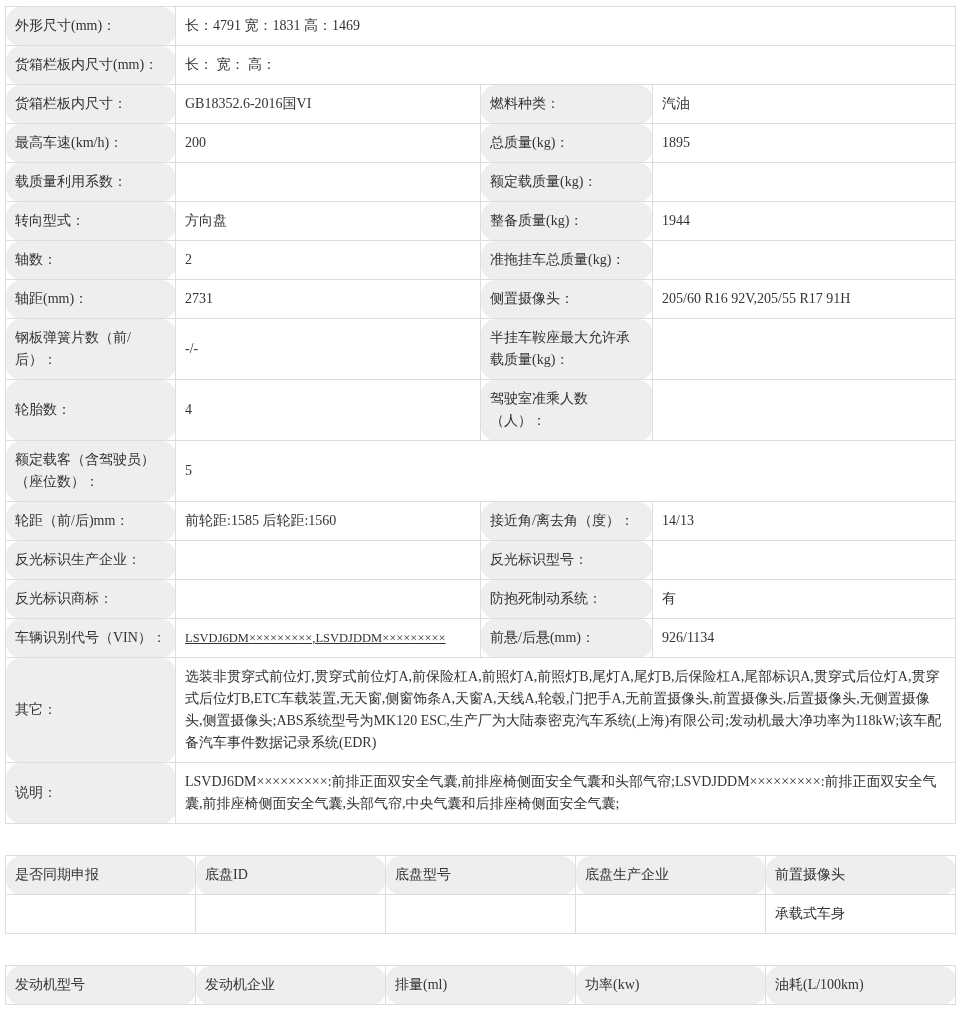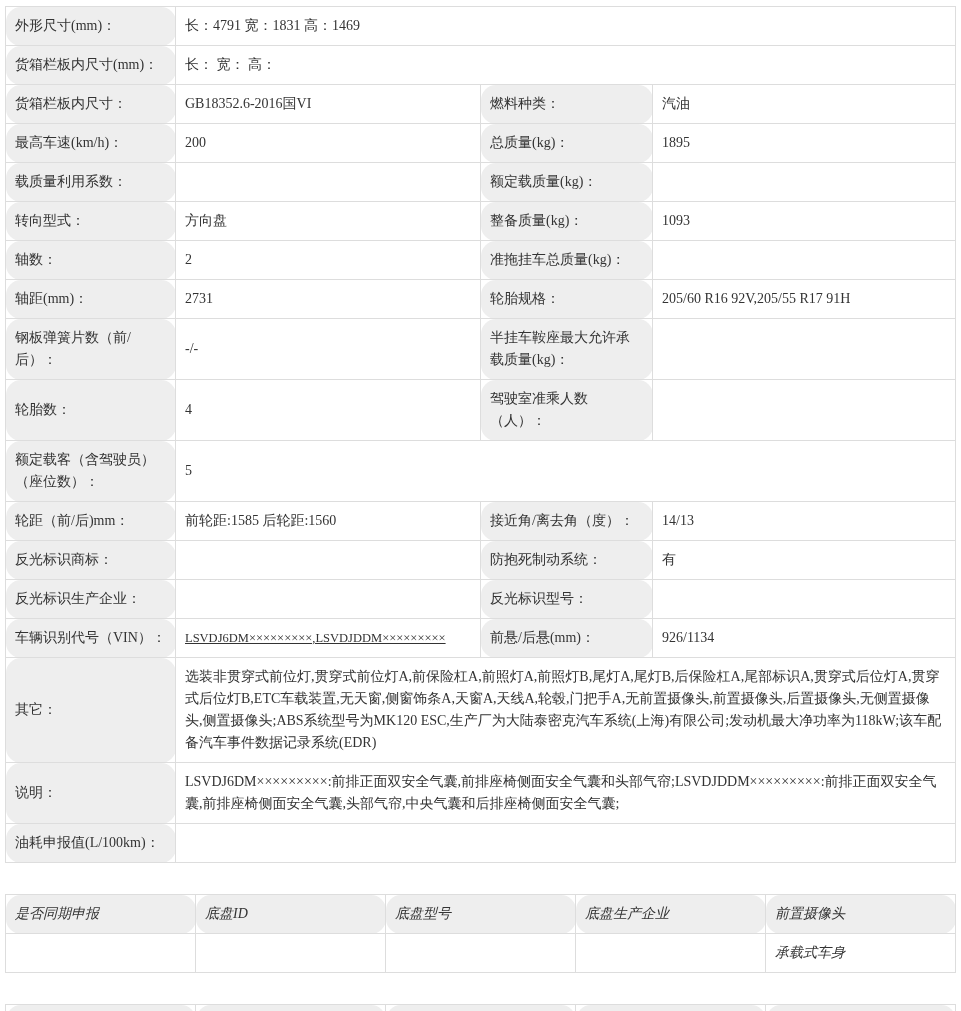--- a/index.html
+++ b/index.html
@@ -28,21 +28,21 @@
     line-height:22px;
     font-weight:normal;
     text-align:left;
     vertical-align:middle;
     word-break:break-all;
     overflow:hidden;
   }
   td.lbl, th{background:var(--label-bg);border-radius:15px;}
   td.val{background:#ffffff;}
   td.vin{white-space:nowrap; font-size:12.5px;text-decoration:underline;}
-  .sub-table{margin-top:31px;font-style:italic;}
+  .sub-table{margin-top:31px;}
 </style>
 </head>
 <body>
 
 <div class="wrap">
 
   <table>
     <colgroup>
       <col style="width:170px">
         <col style="width:305px">
@@ -73,32 +73,32 @@
         <tr>
           <td class="lbl">载质量利用系数：</td>
           <td class="val"></td>
           <td class="lbl">额定载质量(kg)：</td>
           <td class="val"></td>
         </tr>
         <tr>
           <td class="lbl">转向型式：</td>
           <td class="val">方向盘</td>
           <td class="lbl">整备质量(kg)：</td>
-          <td class="val">1093</td>
+          <td class="val">1944</td>
         </tr>
         <tr>
           <td class="lbl">轴数：</td>
           <td class="val">2</td>
           <td class="lbl">准拖挂车总质量(kg)：</td>
           <td class="val"></td>
         </tr>
         <tr>
           <td class="lbl">轴距(mm)：</td>
           <td class="val">2731</td>
-          <td class="lbl">轮胎规格：</td>
+          <td class="lbl">侧置摄像头：</td>
           <td class="val">205/60 R16 92V,205/55 R17 91H</td>
         </tr>
         <tr>
           <td class="lbl">钢板弹簧片数（前/后）：</td>
           <td class="val">-/-</td>
           <td class="lbl">半挂车鞍座最大允许承载质量(kg)：</td>
           <td class="val"></td>
         </tr>
         <tr>
           <td class="lbl">轮胎数：</td>
@@ -110,48 +110,44 @@
           <td class="lbl">额定载客（含驾驶员）（座位数）：</td>
           <td class="val" colspan="3">5</td>
         </tr>
         <tr>
           <td class="lbl">轮距（前/后)mm：</td>
           <td class="val">前轮距:1585 后轮距:1560</td>
           <td class="lbl">接近角/离去角（度）：</td>
           <td class="val">14/13</td>
         </tr>
         <tr>
+          <td class="lbl">反光标识生产企业：</td>
+          <td class="val"></td>
+          <td class="lbl">反光标识型号：</td>
+          <td class="val"></td>
+        </tr>
+        <tr>
           <td class="lbl">反光标识商标：</td>
           <td class="val"></td>
           <td class="lbl">防抱死制动系统：</td>
           <td class="val">有</td>
-        </tr>
-        <tr>
-          <td class="lbl">反光标识生产企业：</td>
-          <td class="val"></td>
-          <td class="lbl">反光标识型号：</td>
-          <td class="val"></td>
         </tr>
         <tr>
           <td class="lbl">车辆识别代号（VIN）：</td>
           <td class="val vin">LSVDJ6DM×××××××××,LSVDJDDM×××××××××</td>
           <td class="lbl">前悬/后悬(mm)：</td>
           <td class="val">926/1134</td>
         </tr>
         <tr>
           <td class="lbl">其它：</td>
           <td class="val" colspan="3">选装非贯穿式前位灯,贯穿式前位灯A,前保险杠A,前照灯A,前照灯B,尾灯A,尾灯B,后保险杠A,尾部标识A,贯穿式后位灯A,贯穿式后位灯B,ETC车载装置,无天窗,侧窗饰条A,天窗A,天线A,轮毂,门把手A,无前置摄像头,前置摄像头,后置摄像头,无侧置摄像头,侧置摄像头;ABS系统型号为MK120 ESC,生产厂为大陆泰密克汽车系统(上海)有限公司;发动机最大净功率为118kW;该车配备汽车事件数据记录系统(EDR)</td>
         </tr>
         <tr>
           <td class="lbl">说明：</td>
           <td class="val" colspan="3">LSVDJ6DM×××××××××:前排正面双安全气囊,前排座椅侧面安全气囊和头部气帘;LSVDJDDM×××××××××:前排正面双安全气囊,前排座椅侧面安全气囊,头部气帘,中央气囊和后排座椅侧面安全气囊;</td>
-        </tr>
-        <tr>
-          <td class="lbl">油耗申报值(L/100km)：</td>
-          <td class="val" colspan="3"></td>
         </tr>
       </tbody>
   </table>
 
   <table class="sub-table">
     <colgroup>
       <col style="width:190px">
         <col style="width:190px">
         <col style="width:190px">
         <col style="width:190px">

